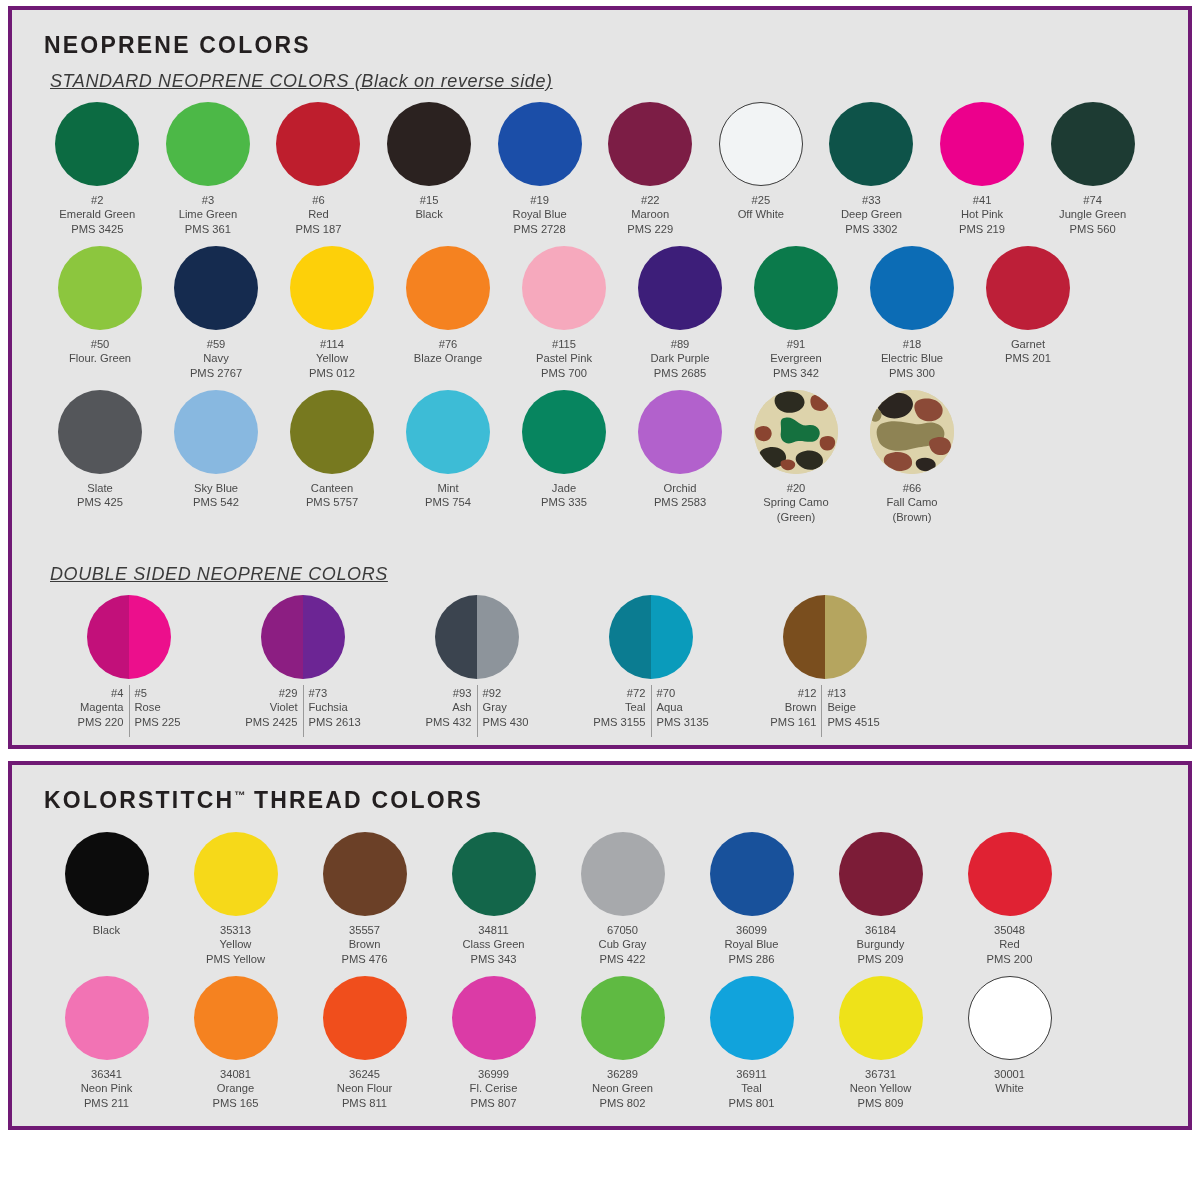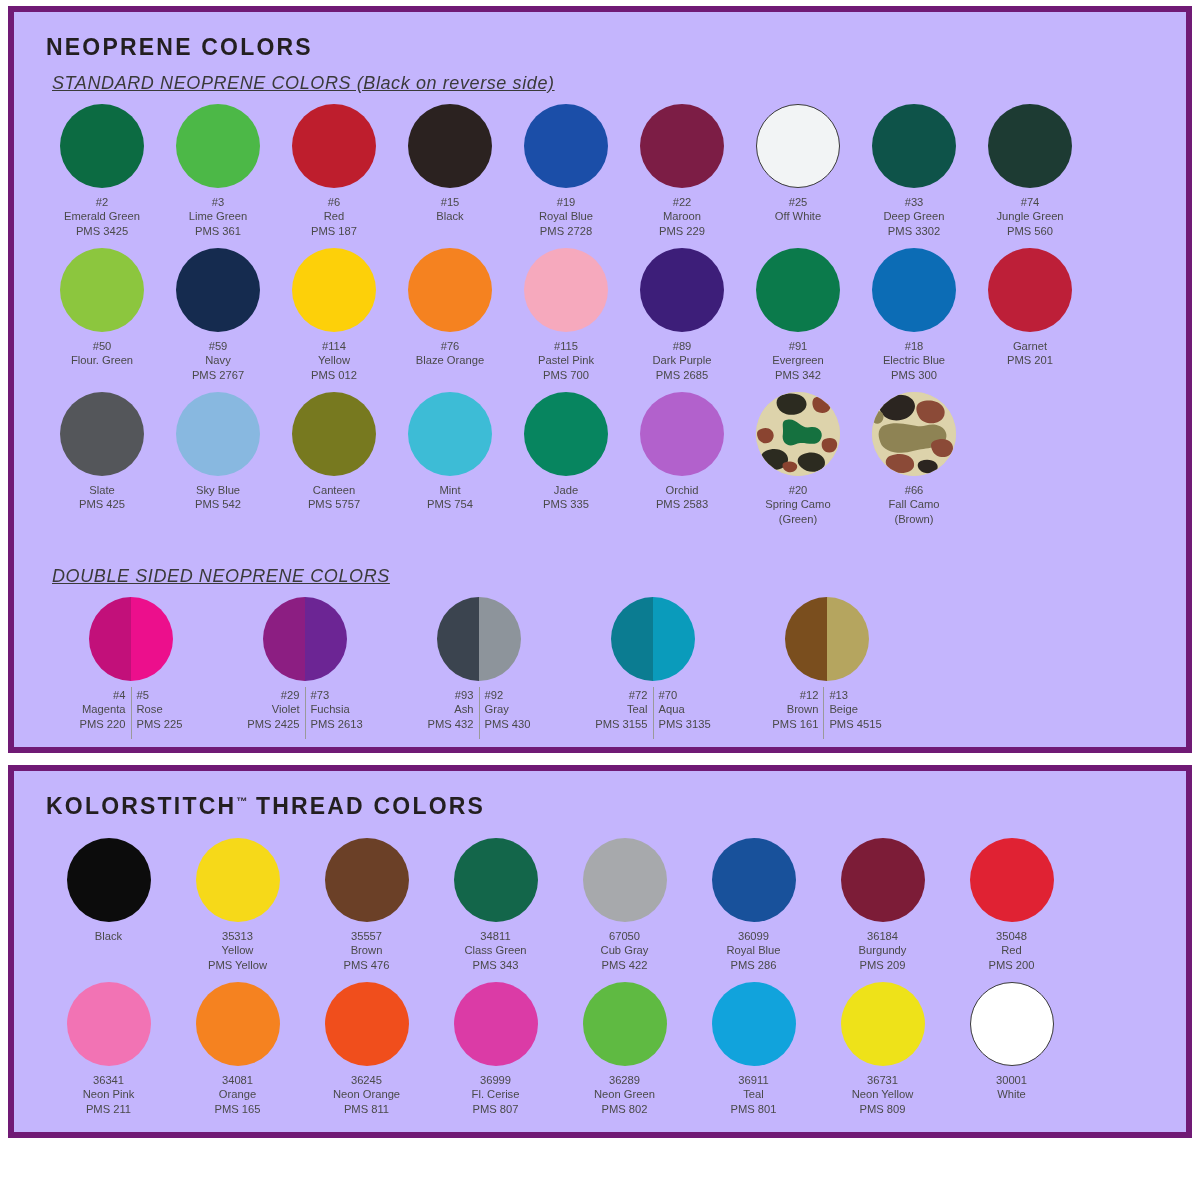--- a/index.html
+++ b/index.html
@@ -5,22 +5,22 @@
   * { box-sizing: border-box; margin: 0; padding: 0; }
   html, body {
     width: 1200px; height: 1200px;
     background: #ffffff;
     font-family: "Liberation Sans", sans-serif;
     overflow: hidden;
   }
   .page { width: 1200px; height: 1200px; padding: 6px 8px 0 8px; }
 
   .panel {
-    border: 6px solid #701a75;
-    background: #c4b5fd;
+    border: 4px solid #701a75;
+    background: #e5e5e5;
     padding: 18px 40px 16px 24px;
     position: relative;
   }
   .panel + .panel { margin-top: 12px; }
 
   .panel-title {
     font-size: 23px;
     font-weight: bold;
     letter-spacing: 2.2px;
     color: #231f20;
@@ -174,20 +174,28 @@
             <div>#25</div>
             <div>Off White</div>
           </div>
         </div>
         <div class="cell">
           <div class="swatch" style="background: rgb(14, 83, 73);"></div>
           <div class="labels">
             <div>#33</div>
             <div>Deep Green</div>
             <div>PMS 3302</div>
+          </div>
+        </div>
+        <div class="cell">
+          <div class="swatch" style="background: rgb(236, 0, 140);"></div>
+          <div class="labels">
+            <div>#41</div>
+            <div>Hot Pink</div>
+            <div>PMS 219</div>
           </div>
         </div>
         <div class="cell">
           <div class="swatch" style="background: rgb(29, 59, 51);"></div>
           <div class="labels">
             <div>#74</div>
             <div>Jungle Green</div>
             <div>PMS 560</div>
           </div>
         </div>
@@ -531,21 +539,21 @@
           <div class="labels">
             <div>34081</div>
             <div>Orange</div>
             <div>PMS 165</div>
           </div>
         </div>
         <div class="cell">
           <div class="swatch" style="background: rgb(240, 78, 28);"></div>
           <div class="labels">
             <div>36245</div>
-            <div>Neon Orange</div>
+            <div>Neon Flour</div>
             <div>PMS 811</div>
           </div>
         </div>
         <div class="cell">
           <div class="swatch" style="background: rgb(219, 59, 166);"></div>
           <div class="labels">
             <div>36999</div>
             <div>Fl. Cerise</div>
             <div>PMS 807</div>
           </div>

